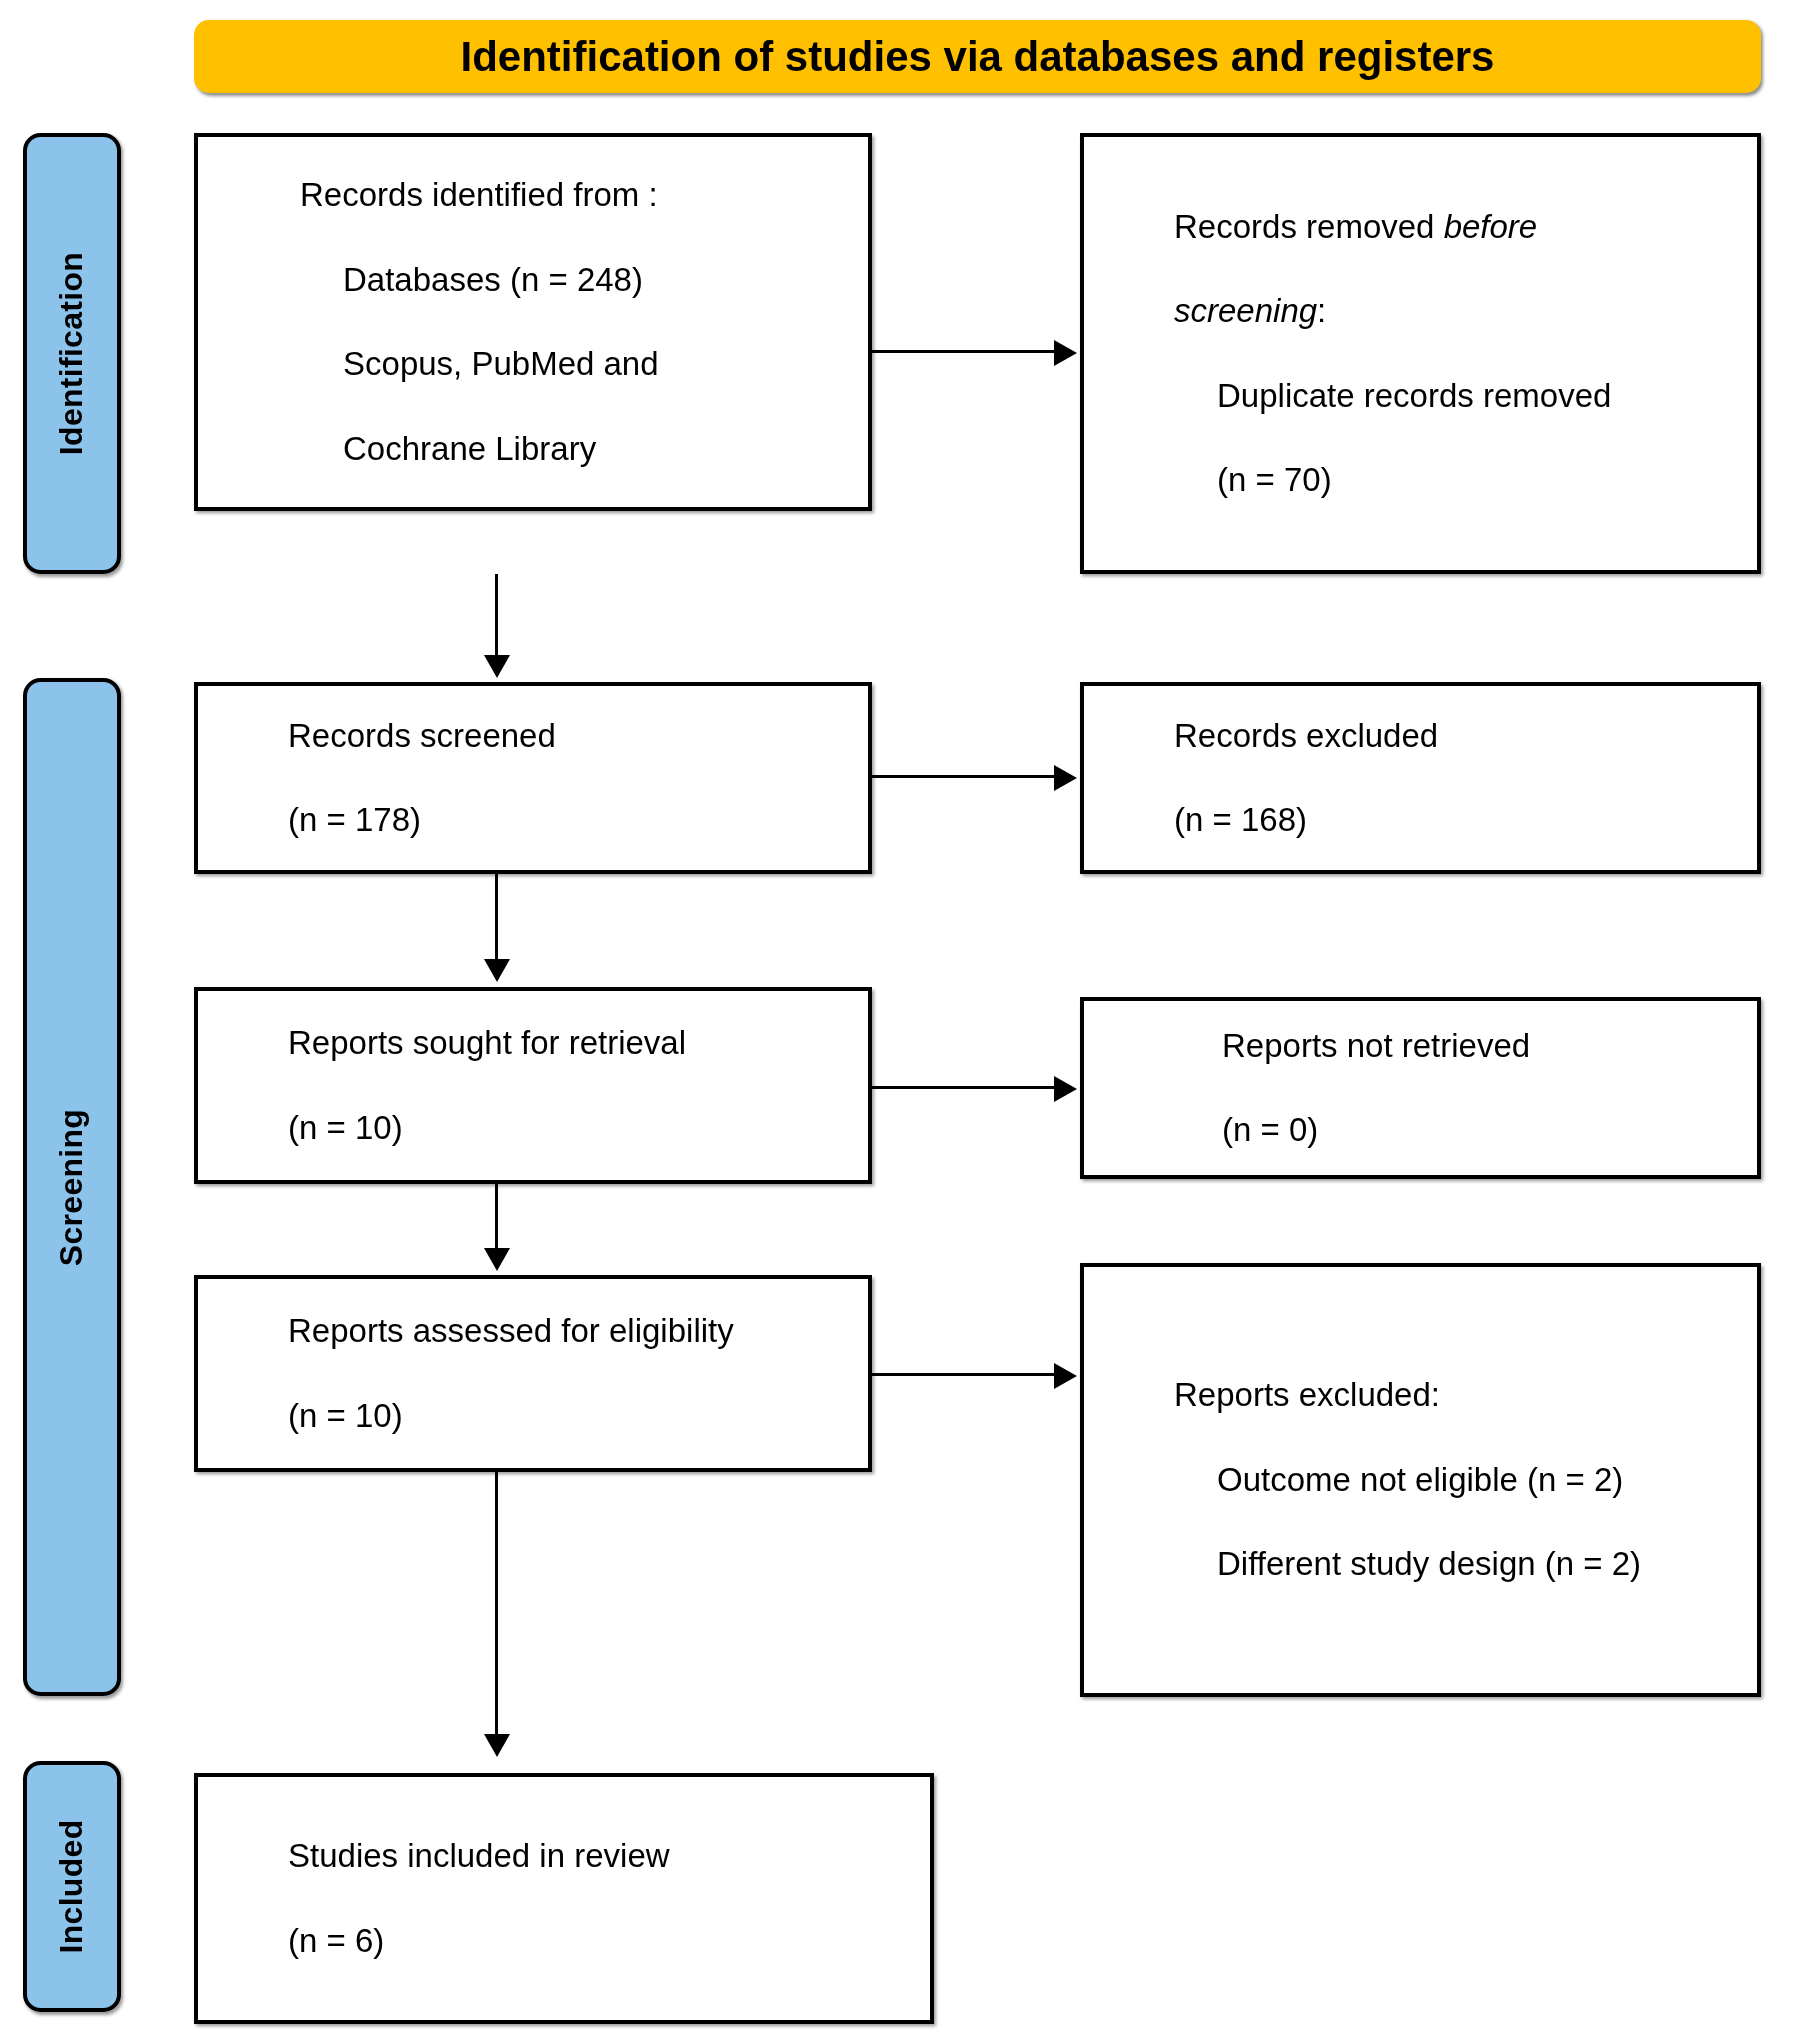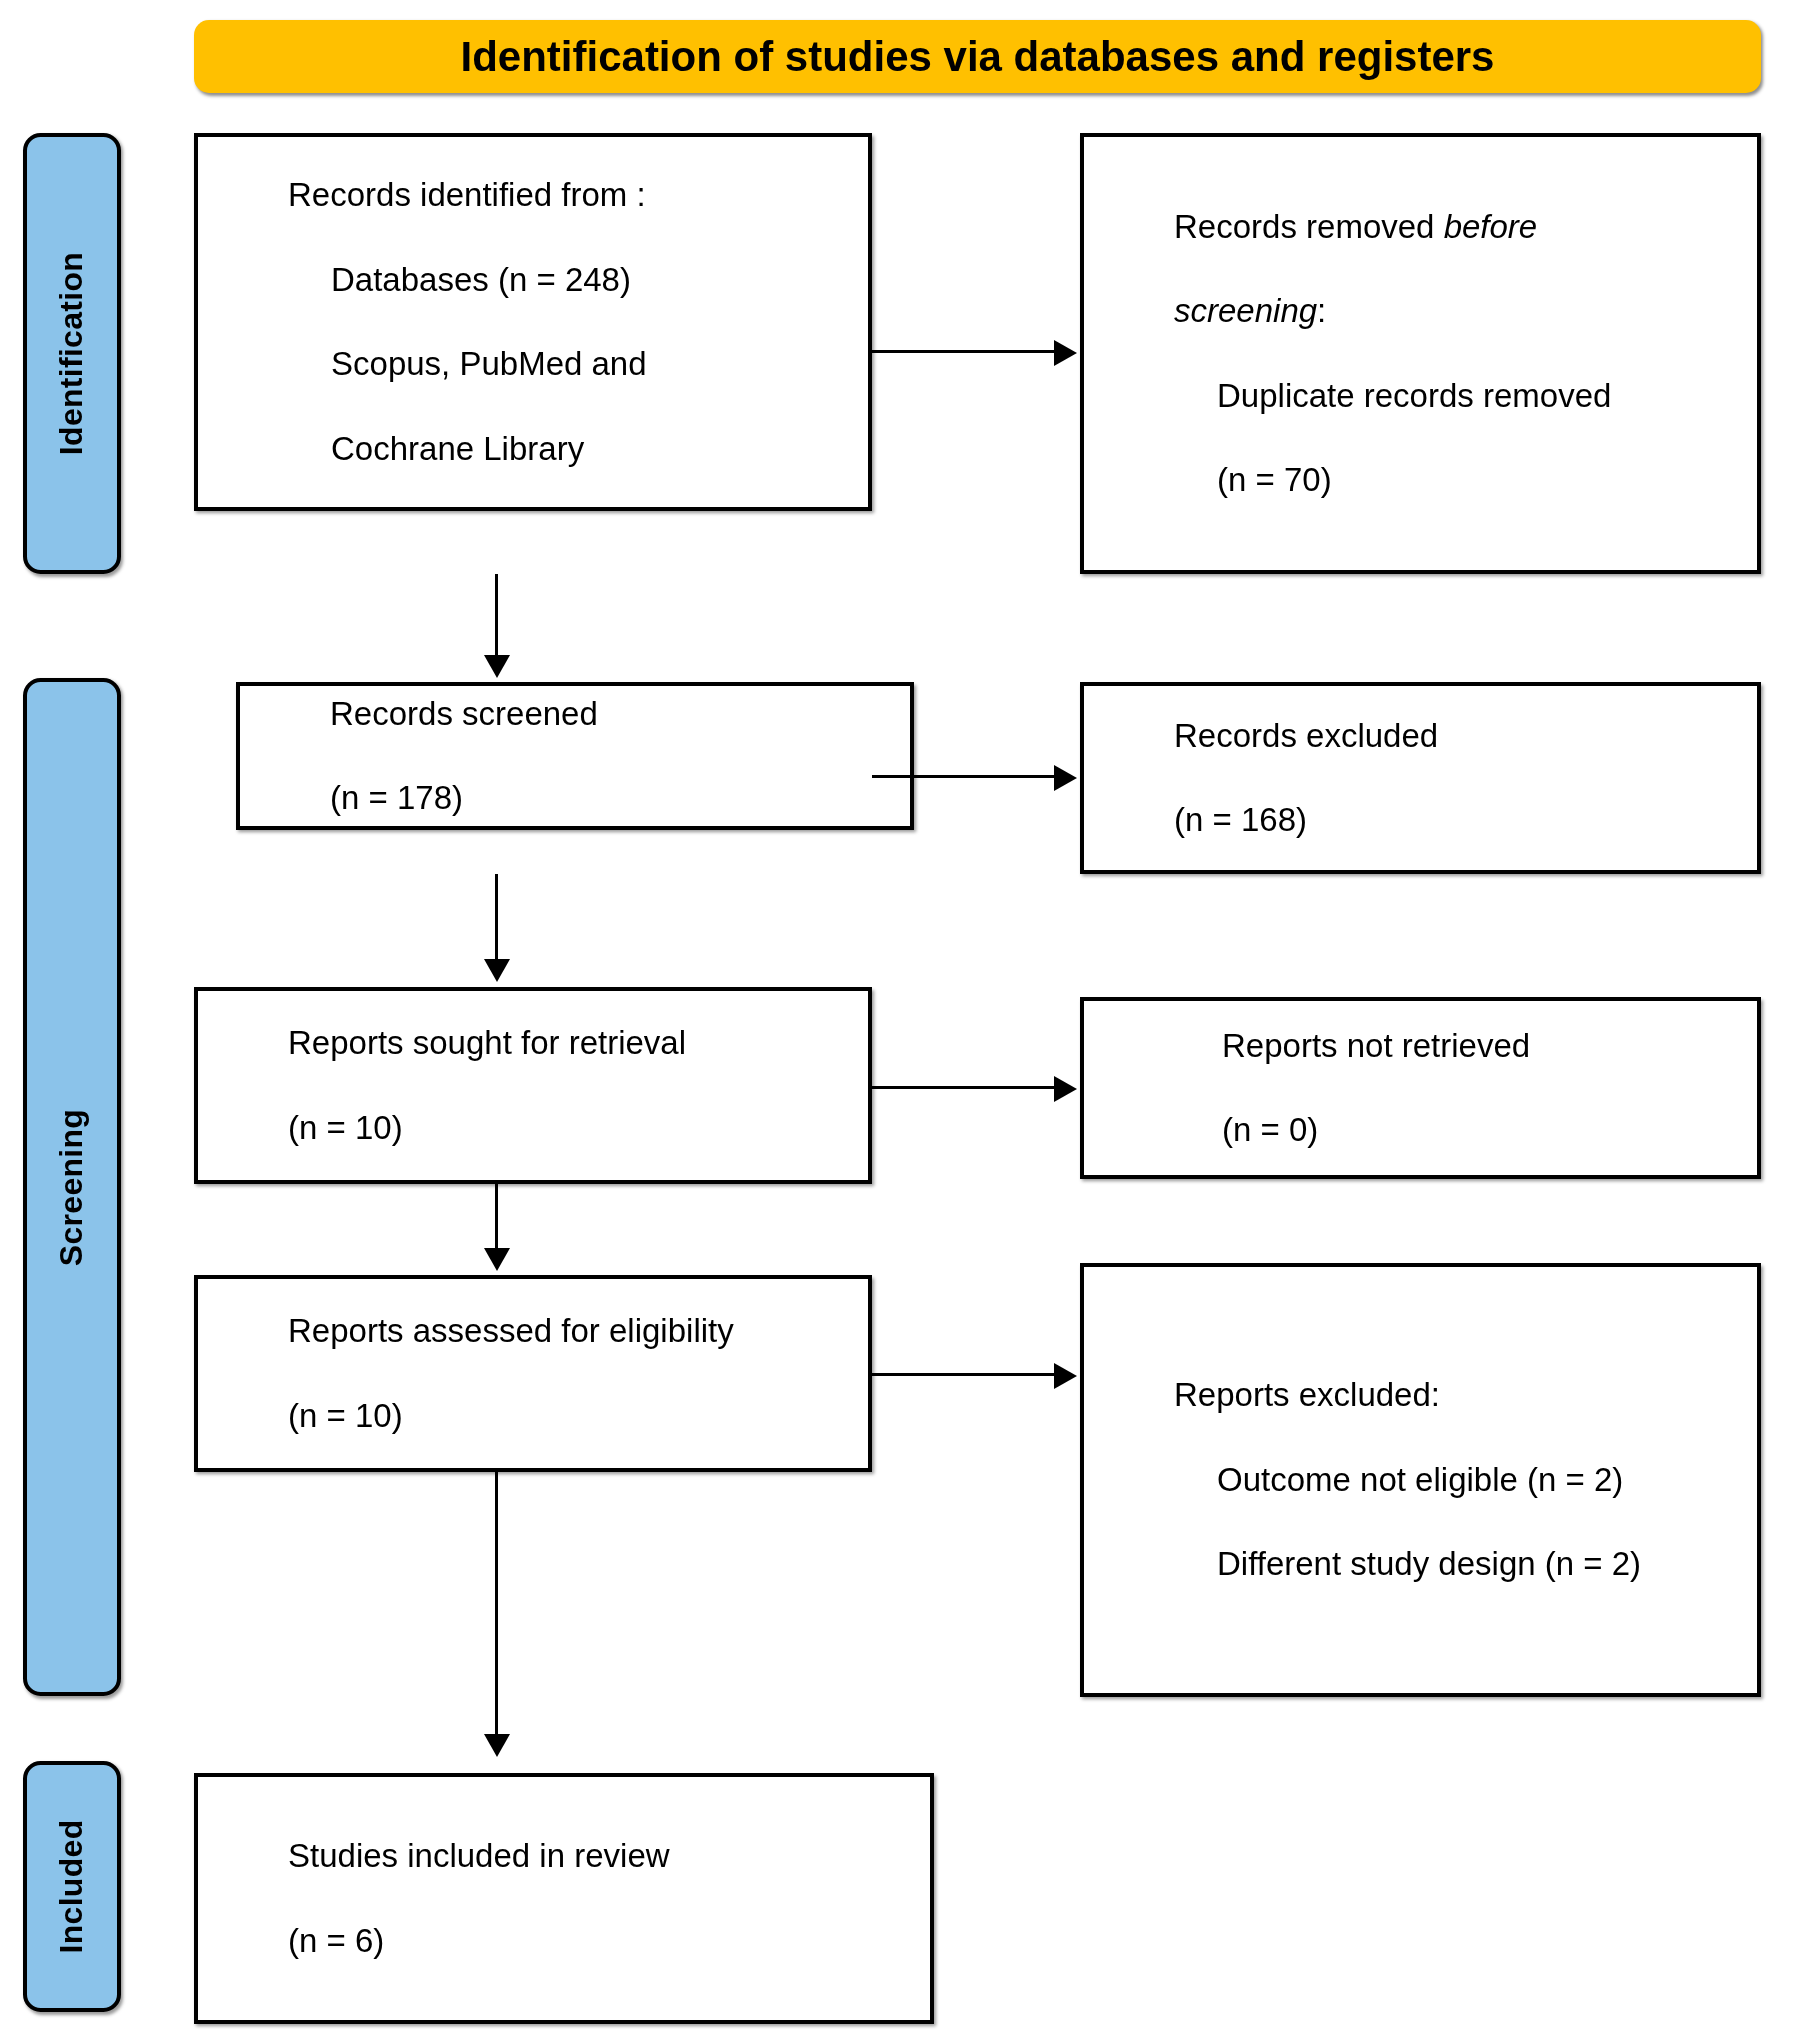--- a/index.html
+++ b/index.html
@@ -83,25 +83,25 @@
     padding-right: 16.3px;
     font-size: 33px;
     line-height: 1.28;
     color: #000000;
     white-space: pre-wrap;
   }
   .box-text .indent { display: inline-block; width: 43px; }
   .box-text em { font-style: italic; }
 
   
-  #box-records-identified { left: 194px;  top: 133px; width: 678px; height: 378px; }
+  #box-records-identified { left: 194px;  top: 133px; width: 678px; height: 378px; padding-left: 12px; }
   #box-records-removed    { left: 1080px; top: 133px; width: 681px; height: 441px; }
 
   
-  #box-records-screened   { left: 194px;  top: 682px; width: 678px; height: 148px; margin-left: 42px; }
+  #box-records-screened   { left: 194px;  top: 682px; width: 678px; height: 192px; }
   #box-records-excluded   { left: 1080px; top: 682px; width: 681px; height: 192px; }
 
   
   #box-reports-sought     { left: 194px;  top: 987px; width: 678px; height: 197px; }
   #box-reports-notretr    { left: 1080px; top: 997px; width: 681px; height: 182px; padding-left: 48px; }
 
   
   #box-reports-assessed   { left: 194px;  top: 1275px; width: 678px; height: 197px; }
   #box-reports-excluded   { left: 1080px; top: 1263px; width: 681px; height: 434px; }
 

